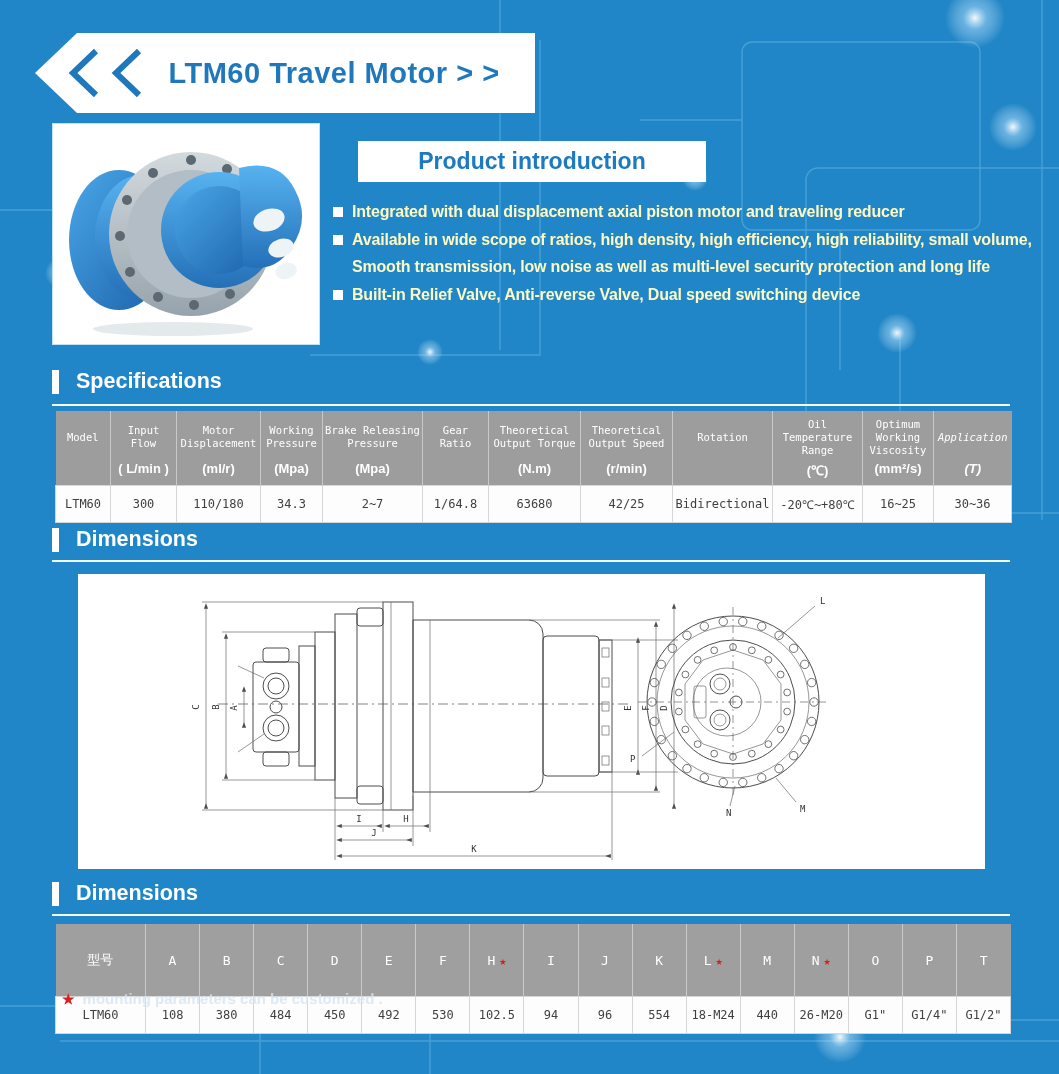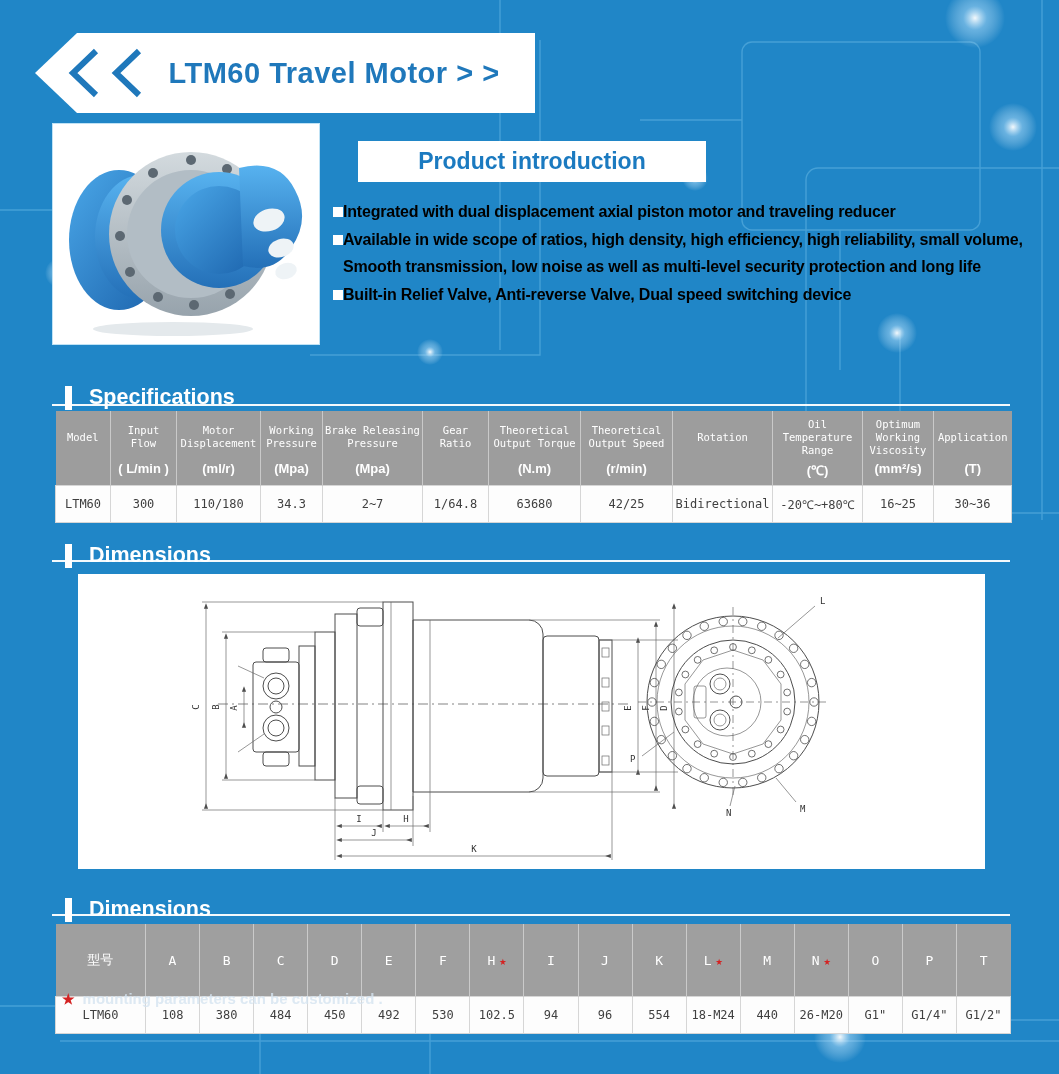--- a/index.html
+++ b/index.html
@@ -14,34 +14,34 @@
   .banner .title{flex:1;text-align:center;font-size:29px;font-weight:bold;color:#1f78bb;letter-spacing:.5px;padding-right:18px;}
 
   
   .photo-box{position:absolute;left:52px;top:123px;width:266px;height:220px;background:#ffffff;
     border:1px solid #bfe2f5;z-index:2;}
 
   
   .intro-title{position:absolute;left:358px;top:141px;width:348px;height:41px;background:#ffffff;z-index:2;
     display:flex;align-items:center;justify-content:center;font-size:23px;font-weight:bold;color:#1b7ac0;}
   .bullets{position:absolute;left:333px;top:198px;width:716px;z-index:2;list-style:none;margin:0;padding:0;}
-  .bullets li{display:flex;color:#000000;font-size:16px;font-weight:bold;line-height:27.5px;letter-spacing:-0.2px;}
+  .bullets li{display:flex;gap:9px;color:#fef9c3;font-size:16px;font-weight:bold;line-height:27.5px;letter-spacing:-0.2px;}
   .bullets .sq{flex:0 0 auto;width:10px;height:10px;background:#ffffff;margin-top:9px;}
 
   
-  .sec{position:absolute;left:65px;display:flex;align-items:center;gap:17px;z-index:2;margin-top:16px;}
+  .sec{position:absolute;left:52px;display:flex;align-items:center;gap:17px;z-index:2;}
   .sec .bar{width:7px;height:24px;background:#ffffff;}
   .sec .lbl{color:#ffffff;font-size:21.5px;font-weight:bold;}
   .rule{position:absolute;left:52px;width:958px;height:2px;background:rgba(255,255,255,.95);z-index:2;}
 
   
   table.spec{position:absolute;left:55px;top:411px;width:956px;border-collapse:collapse;table-layout:fixed;z-index:2;}
   table.spec thead th{background:#9d9d9d;color:#ffffff;font-weight:normal;padding:0;
     border-right:1px solid rgba(255,255,255,.45);}
-  table.spec thead th:last-child{border-right:none;}
+  table.spec thead th:last-child{border-right:none;font-style:italic;}
   .cname{min-height:48px;display:flex;align-items:center;justify-content:center;text-align:center;
     font-family:"DejaVu Sans Mono",monospace;font-size:10.5px;line-height:13px;padding:2px 1px 0;}
   .cunit{height:24px;text-align:center;font-size:13px;font-weight:bold;font-family:"Liberation Sans",sans-serif;}
   table.spec tbody td, table.dims tbody td{background:#fdfdfd;color:#3f3f3f;text-align:center;height:24px;
     font-family:"DejaVu Sans Mono",monospace;font-size:12px;border:1px solid #d6d6d6;padding:6px 1px;}
 
   
   .draw-box{position:absolute;left:78px;top:574px;width:907px;height:295px;background:#ffffff;z-index:2;}
 
   table.dims{position:absolute;left:55px;top:924px;width:956px;border-collapse:collapse;table-layout:fixed;z-index:2;}

